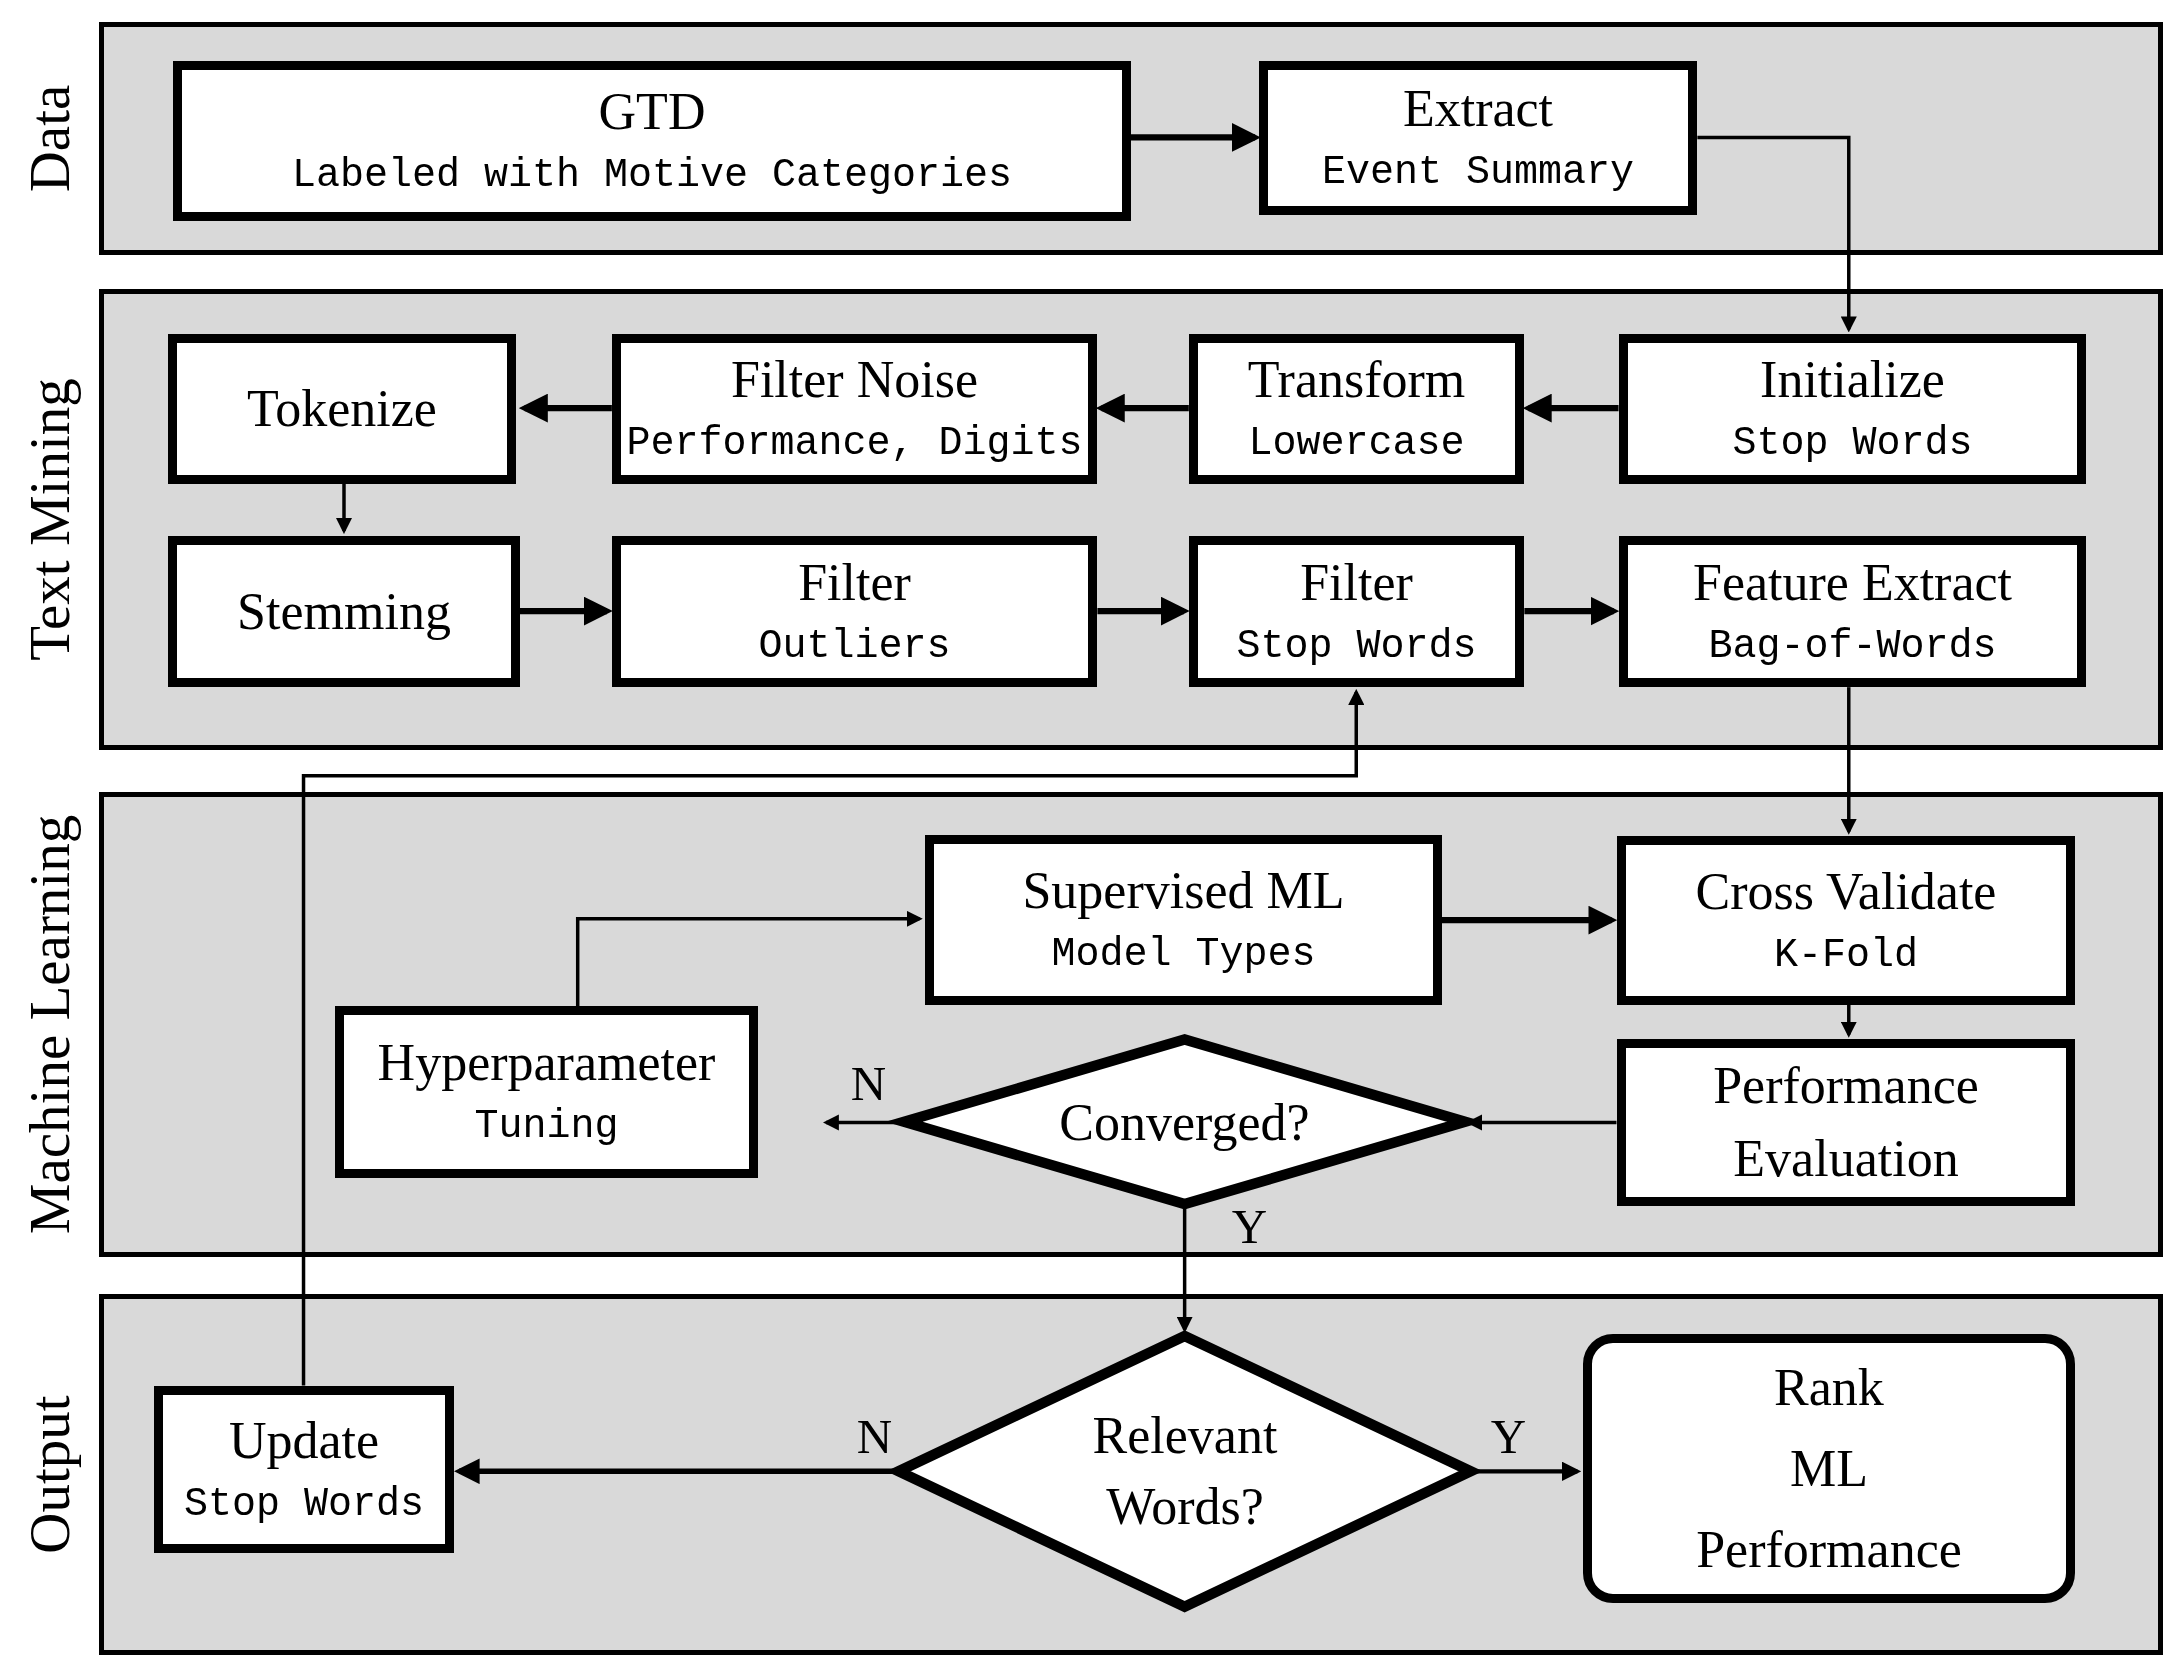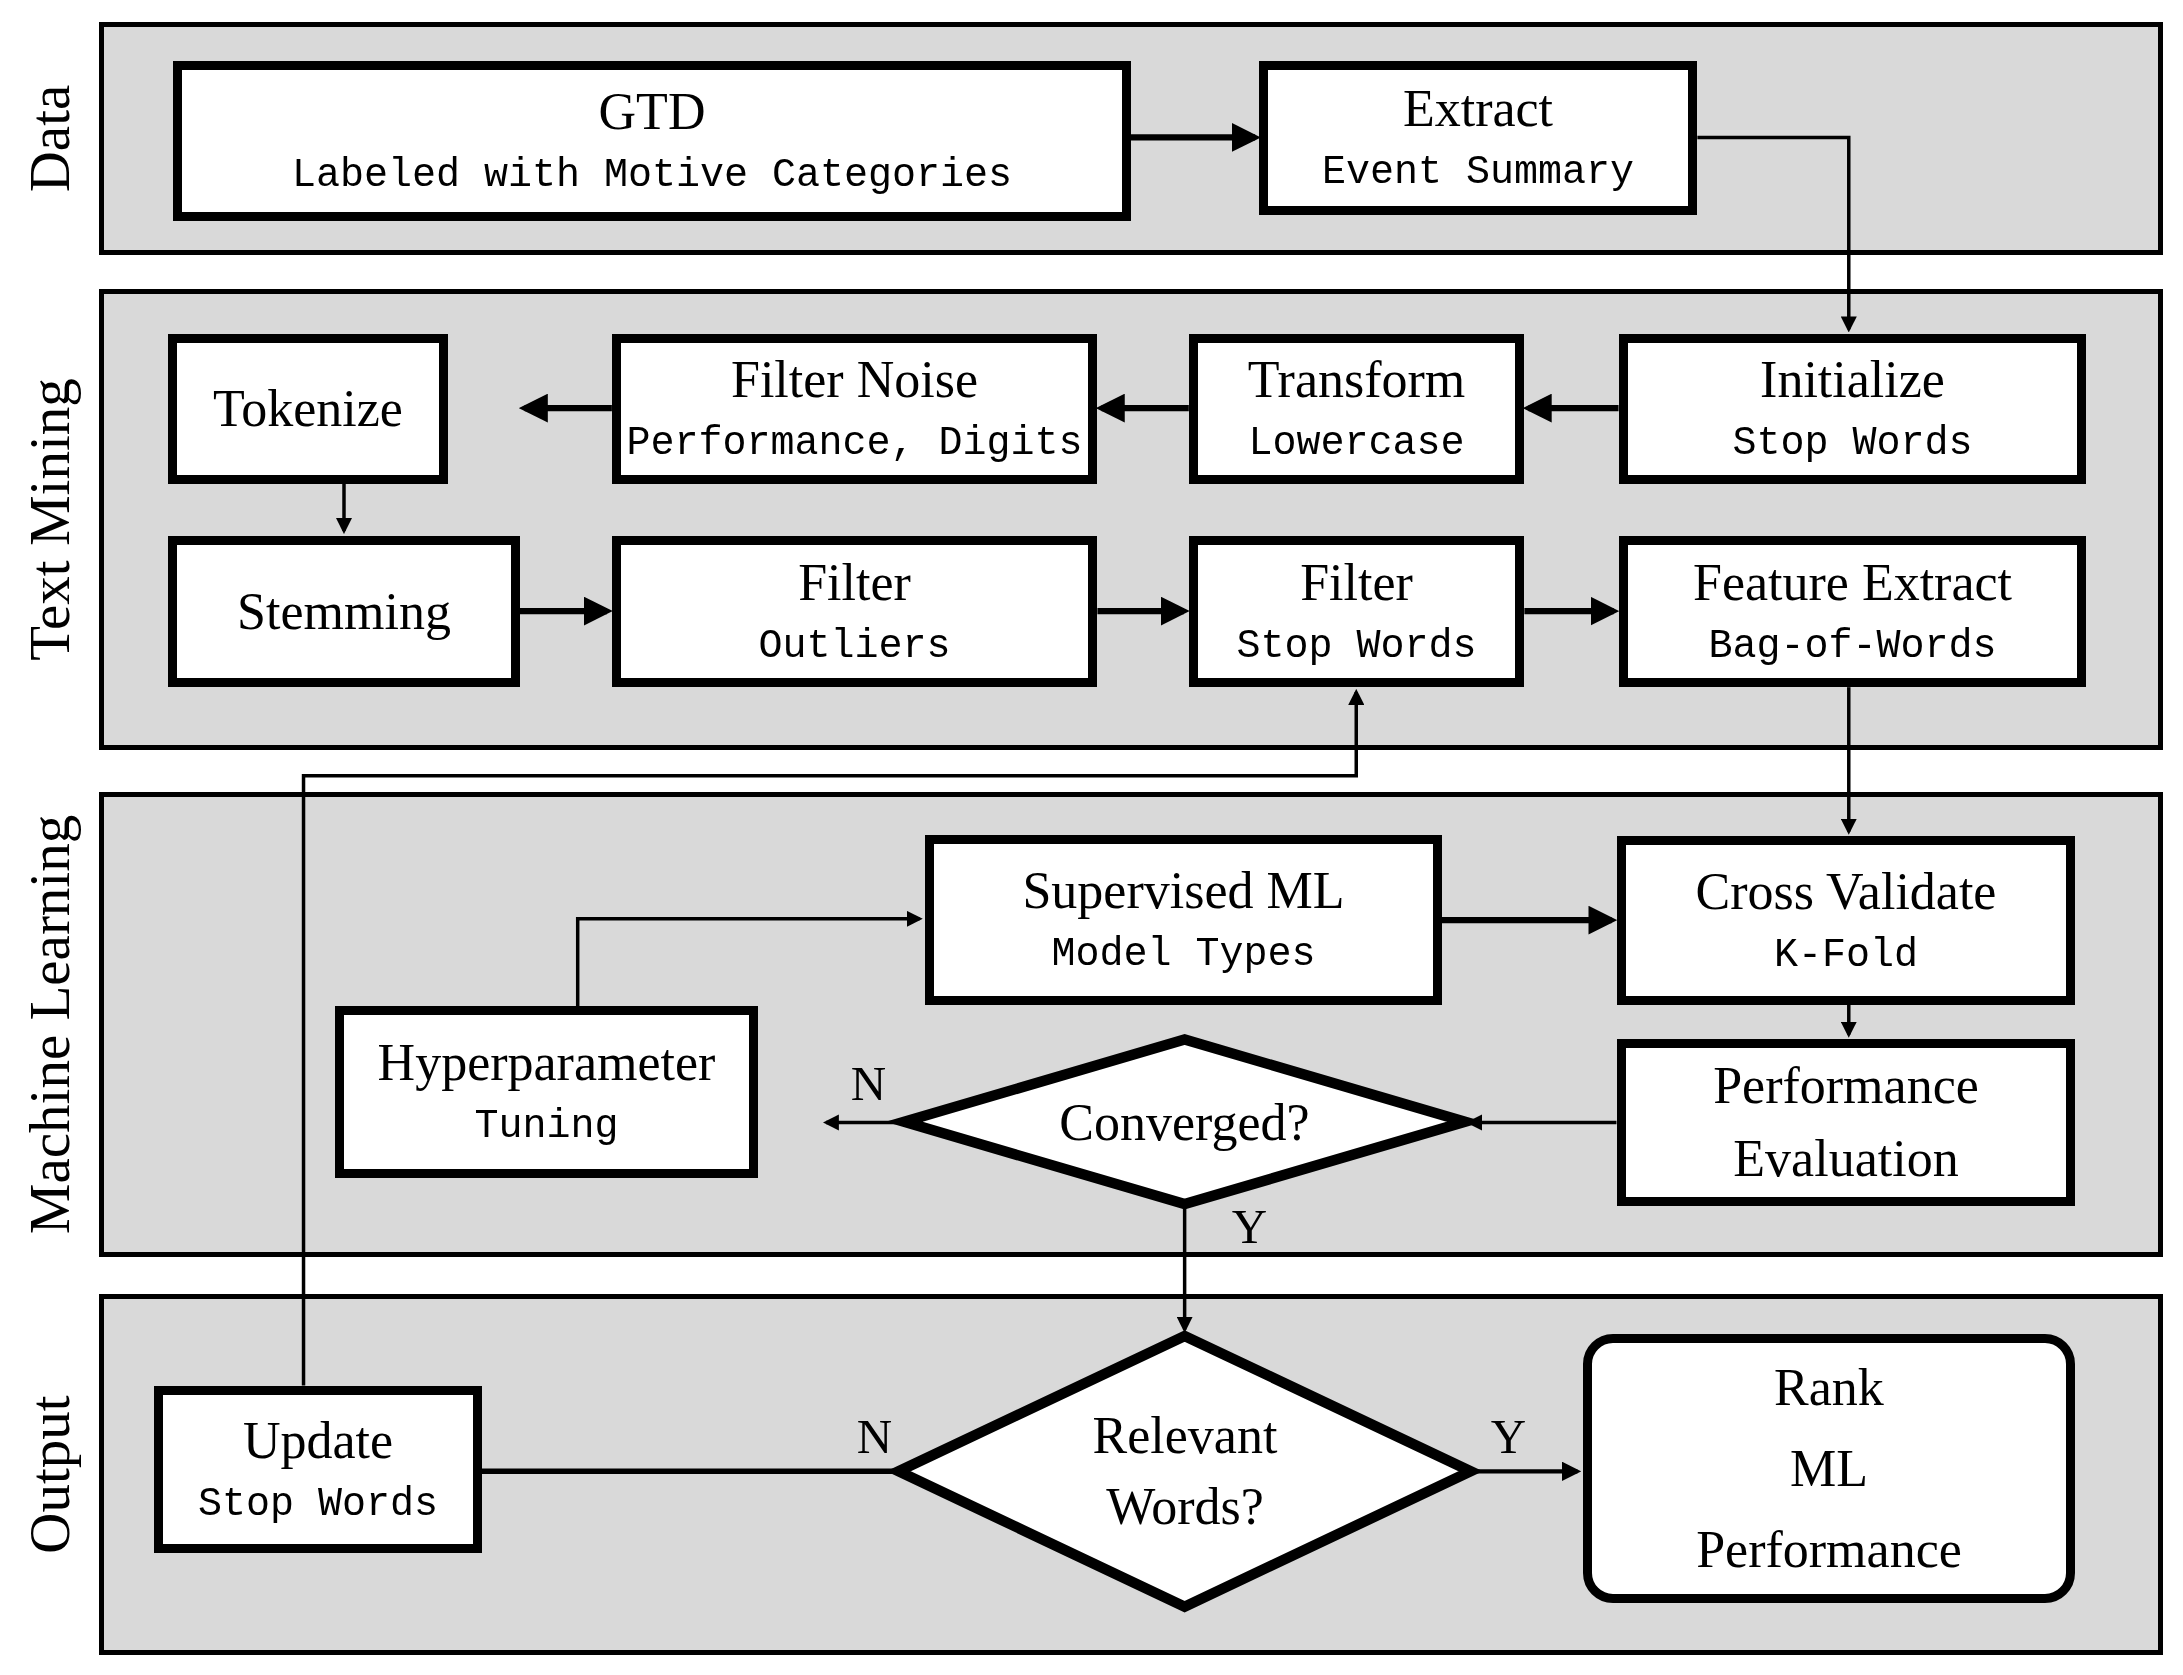--- a/index.html
+++ b/index.html
@@ -101,21 +101,21 @@
 
 <div class="node" style="left:173px;top:61px;width:958px;height:160px">
   <span class="t">GTD</span>
   <span class="s">Labeled with Motive Categories</span>
 </div>
 <div class="node" style="left:1259px;top:61px;width:438px;height:154px">
   <span class="t">Extract</span>
   <span class="s">Event Summary</span>
 </div>
 
-<div class="node" style="left:168px;top:334px;width:280px;height:150px">
+<div class="node" style="left:168px;top:334px;width:348px;height:150px">
   <span class="t">Tokenize</span>
 </div>
 <div class="node" style="left:612px;top:334px;width:485px;height:150px">
   <span class="t">Filter Noise</span>
   <span class="s">Performance, Digits</span>
 </div>
 <div class="node" style="left:1189px;top:334px;width:335px;height:150px">
   <span class="t">Transform</span>
   <span class="s">Lowercase</span>
 </div>
@@ -152,21 +152,21 @@
   <span class="s">Tuning</span>
 </div>
 <div class="node" style="left:1617px;top:1039px;width:458px;height:167px;gap:21px">
   <span class="t">Performance</span>
   <span class="t">Evaluation</span>
 </div>
 <div class="dlabel" style="left:904px;top:1040px;width:561px;height:165px">
   <span class="t">Converged?</span>
 </div>
 
-<div class="node" style="left:154px;top:1386px;width:328px;height:167px">
+<div class="node" style="left:154px;top:1386px;width:300px;height:167px">
   <span class="t">Update</span>
   <span class="s">Stop Words</span>
 </div>
 <div class="dlabel" style="left:899px;top:1336px;width:572px;height:271px;gap:19.5px">
   <span class="t">Relevant</span>
   <span class="t">Words?</span>
 </div>
 <div class="node rounded" style="left:1583px;top:1334px;width:492px;height:269px">
   <span class="t">Rank</span>
   <span class="t">ML</span>

